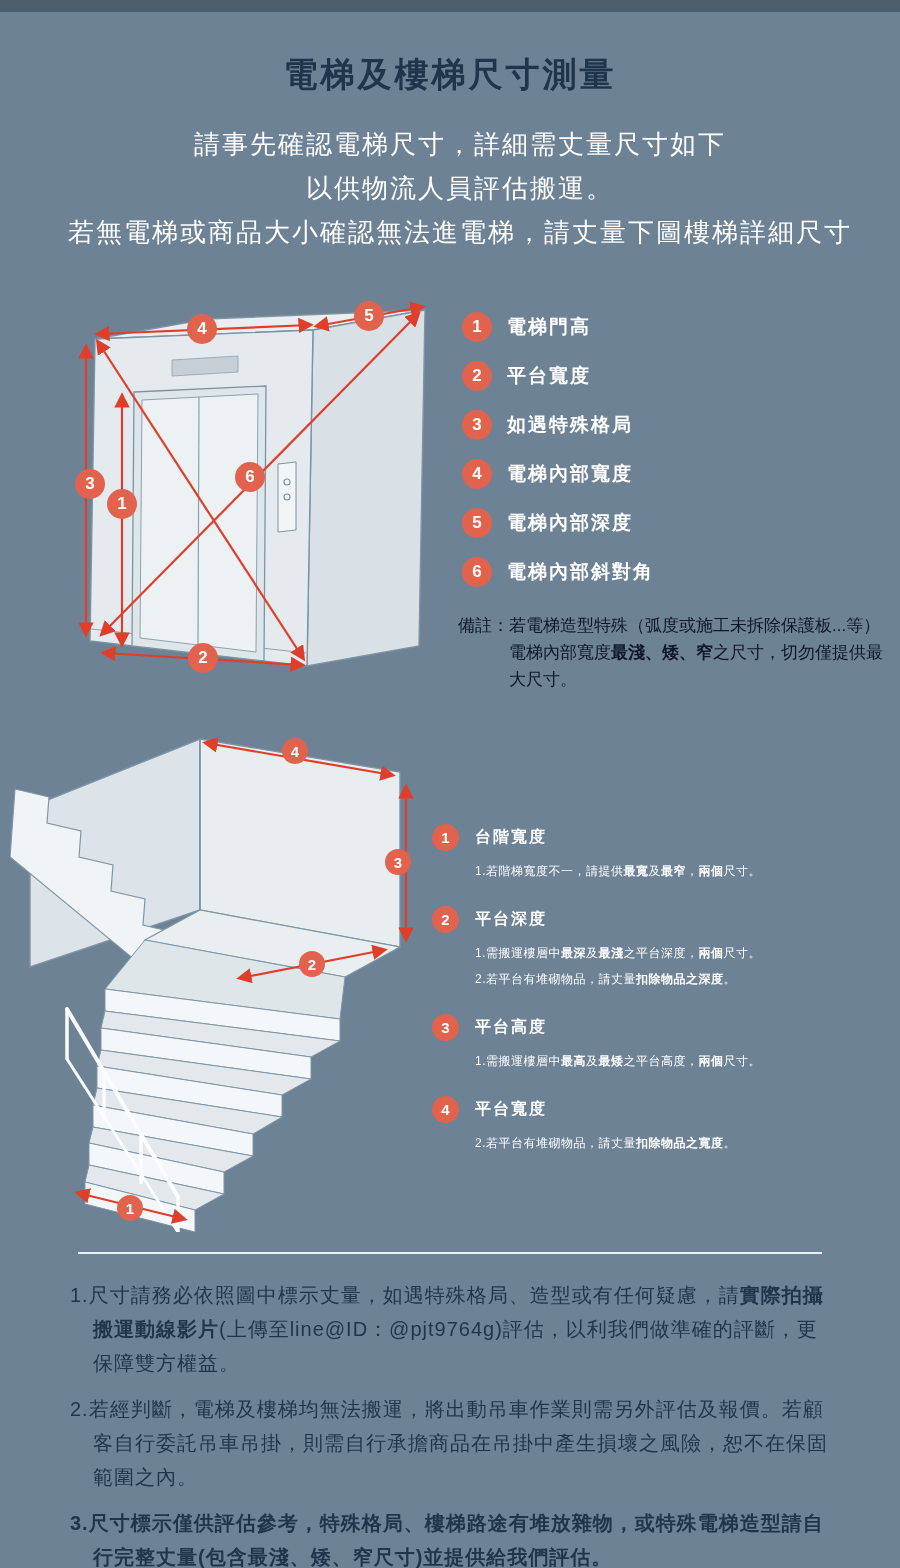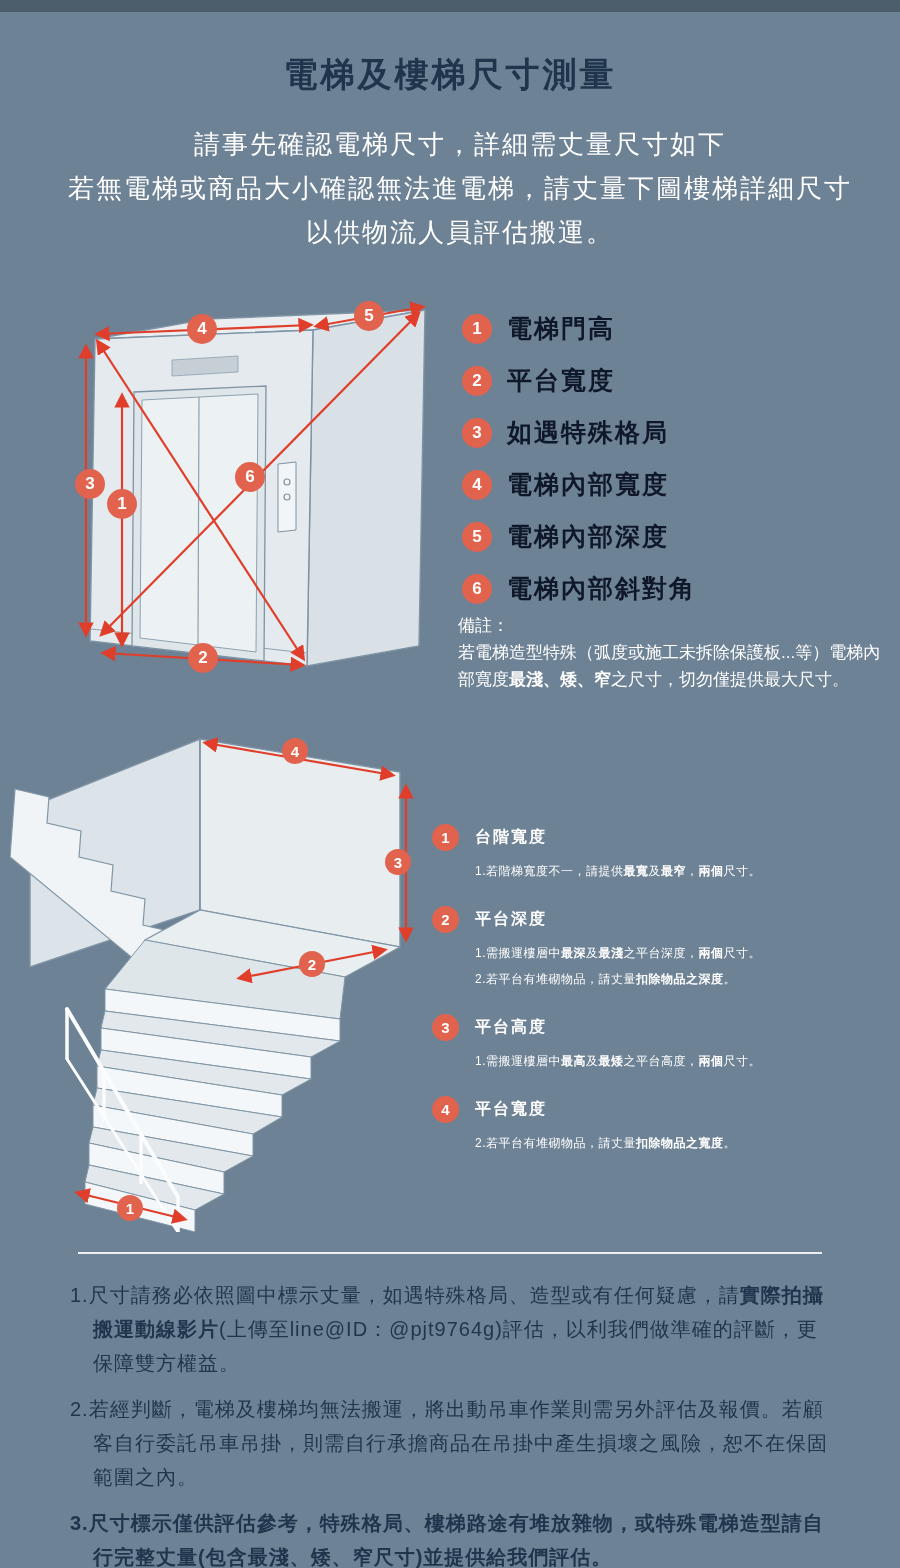--- a/index.html
+++ b/index.html
@@ -21,24 +21,24 @@
   .marker { position:absolute; border-radius:50%; background:#e2634d; color:#fff;
             font-weight:bold; display:flex; align-items:center; justify-content:center; }
   .m30 { width:30px; height:30px; font-size:17px; }
   .m26 { width:26px; height:26px; font-size:15px; }
 
   .elevator-legend { position:absolute; left:462px; top:300px; }
   .legend-row { display:flex; align-items:center; margin-bottom:19px; }
   .badge { width:30px; height:30px; border-radius:50%; background:#e2634d; color:#fff;
            font-weight:bold; font-size:17px; display:flex; align-items:center;
            justify-content:center; flex:0 0 30px; }
-  .legend-label { color:#0f172a; font-size:25px; font-weight:bold; letter-spacing:2px; margin-left:15px; }
+  .legend-label { color:#ffffff; font-size:19px; font-weight:bold; letter-spacing:2px; margin-left:15px; }
 
   .elevator-note { position:absolute; left:458px; top:600px; width:432px;
-                   color:#ffffff; font-size:17px; line-height:27px; display:flex;flex-direction:column; }
+                   color:#0f172a; font-size:17px; line-height:27px; display:flex; }
   .note-prefix { flex:0 0 auto; }
   .note-body { flex:1; }
 
   .stairs-legend { position:absolute; left:432px; top:812px; width:462px; }
   .stair-block { margin-bottom:22px; }
   .stair-title-row { display:flex; align-items:center; margin-bottom:7px; }
   .badge-sm { width:27px; height:27px; font-size:15px; flex:0 0 27px; }
   .stair-title { color:#fff; font-size:16px; font-weight:bold; letter-spacing:2px; margin-left:16px; }
   .stair-detail { color:#fff; font-size:12px; line-height:26px; padding-left:43px; letter-spacing:0.5px; }
 
@@ -53,22 +53,22 @@
 </style>
 </head>
 <body>
 
 <div id="page">
 
   <h1 class="title">電梯及樓梯尺寸測量</h1>
 
   <div class="intro">
     <div>請事先確認電梯尺寸，詳細需丈量尺寸如下</div>
+    <div>以供物流人員評估搬運。</div>
     <div>若無電梯或商品大小確認無法進電梯，請丈量下圖樓梯詳細尺寸</div>
-    <div>以供物流人員評估搬運。</div>
   </div>
 
   <div class="illus elevator-illustration">
     <svg width="380" height="385" viewBox="0 0 380 385">
       <defs>
         <marker id="earr" viewBox="0 0 8 8" refX="6" refY="4" markerWidth="7" markerHeight="7" orient="auto-start-reverse">
           <path d="M0,0 L8,4 L0,8 Z" fill="#e03e2a"></path>
         </marker>
       </defs>
 

